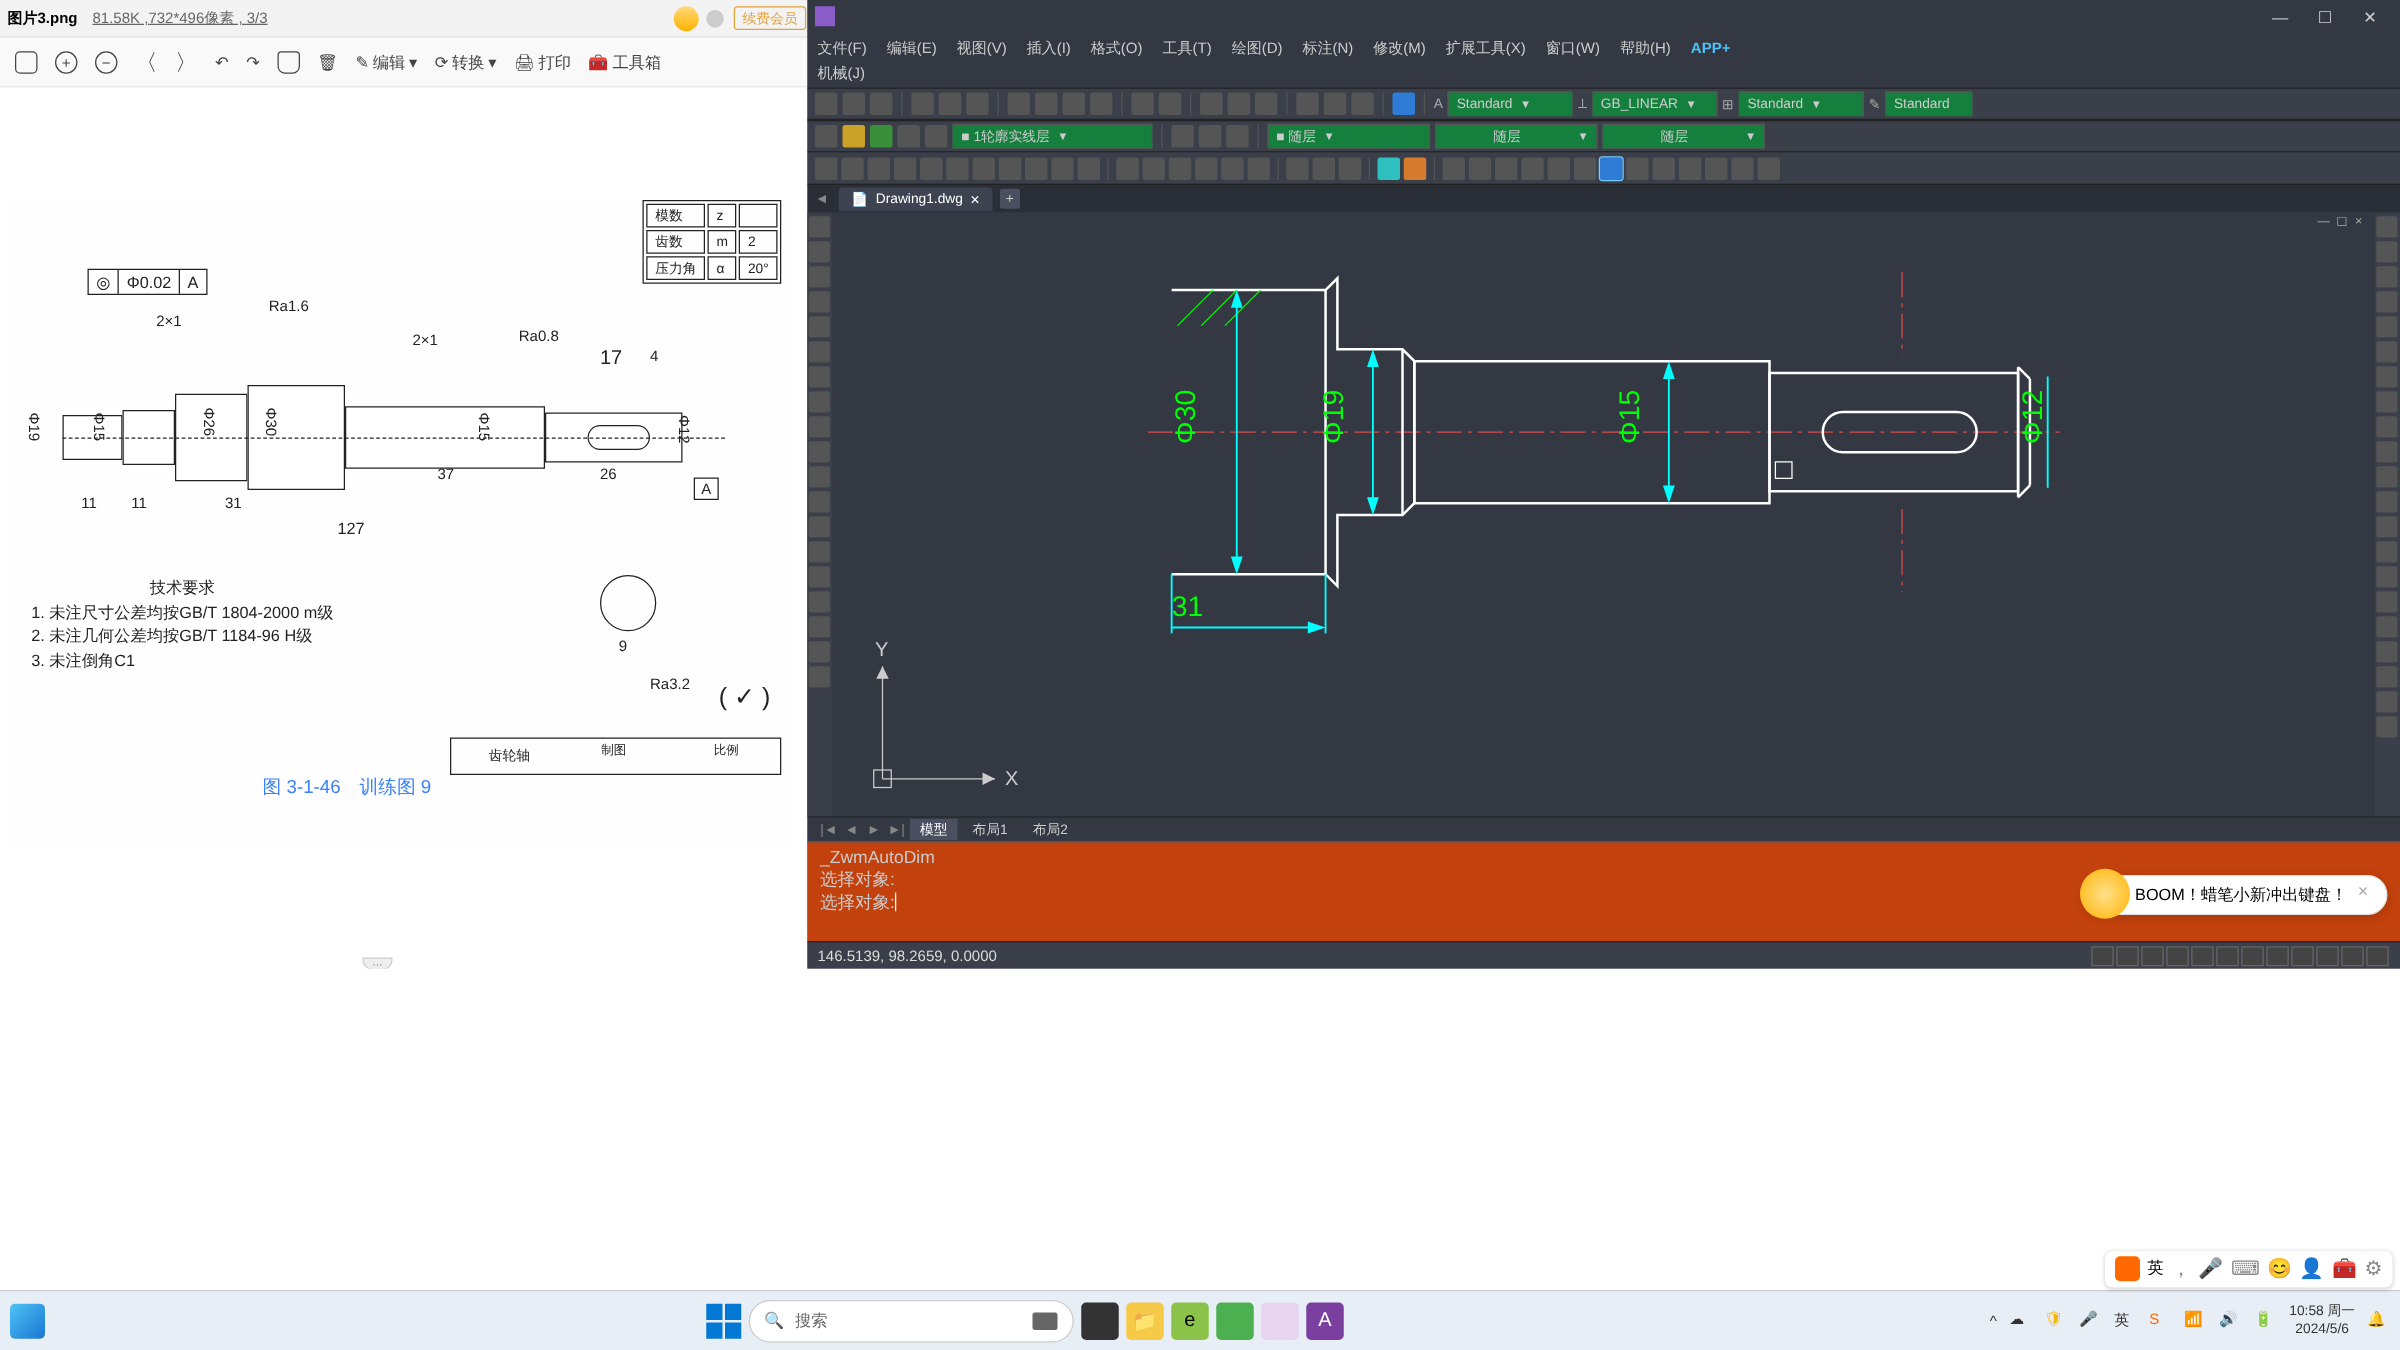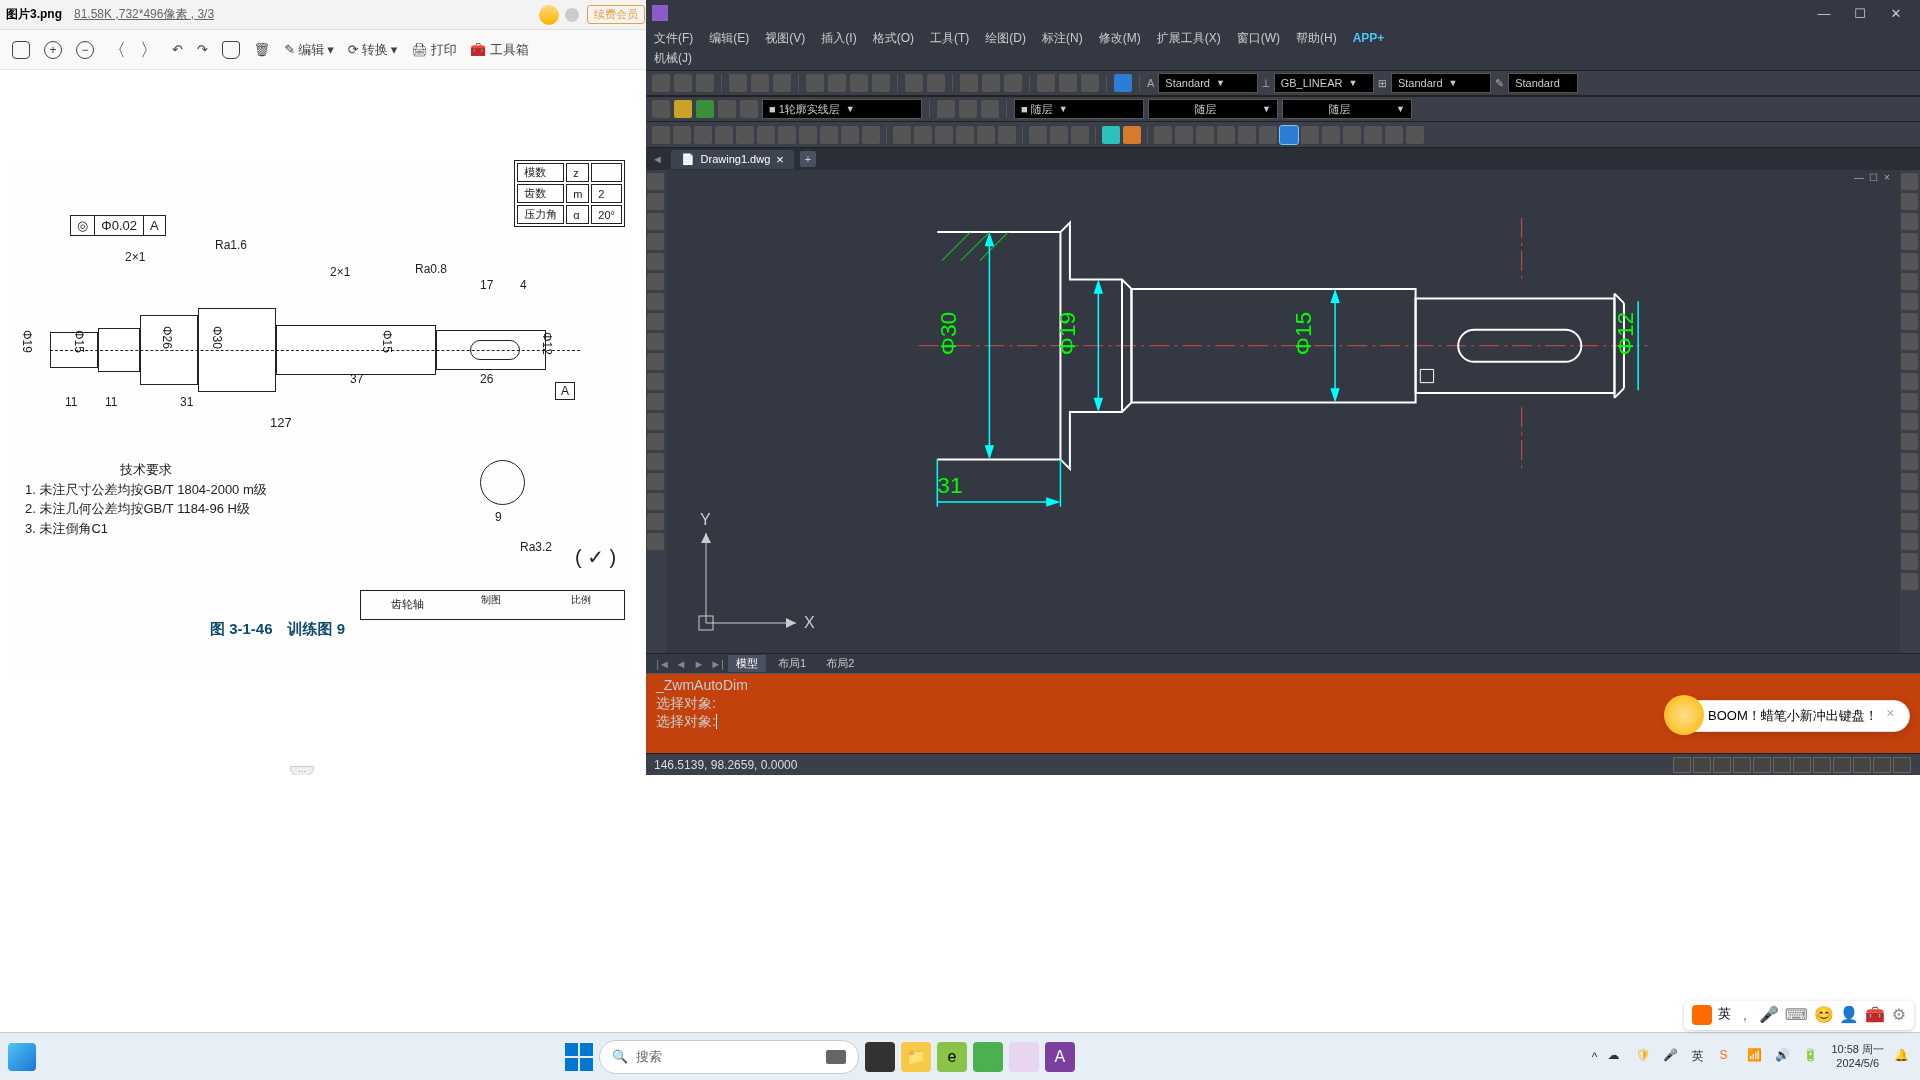--- a/index.html
+++ b/index.html
@@ -20,21 +20,21 @@
 .left-toolbar .tbtn { display: flex; align-items: center; gap: 3px; cursor: pointer; }
 .left-toolbar .icon-sq { width: 18px; height: 18px; border: 1.5px solid #444; border-radius: 4px; }
 .left-toolbar .icon-circ { width: 18px; height: 18px; border: 1.5px solid #444; border-radius: 50%; display:flex;align-items:center;justify-content:center;font-size:12px;}
 .left-toolbar .chev { font-size: 18px; color: #444; }
 
 .left-canvas { position: relative; width: 100%; height: calc(100% - 70px); background: #fff; }
 .drawing-img { position: absolute; left: 10px; top: 90px; width: 620px; height: 520px; background: #fefefe; font-size: 12px; color: #222; }
 .drawing-img .shaft { position: absolute; left: 40px; top: 130px; width: 530px; height: 120px; }
 .drawing-img .shaft .seg { position: absolute; border: 1.5px solid #222; background: #fff; }
 .drawing-img .tech { position:absolute; left:15px; top:300px; font-size:13px; line-height:1.5;}
-.drawing-img .figcap { position:absolute; left:200px; top:460px; color:#0c4a6e; font-weight:bold; font-size:15px; }
+.drawing-img .figcap { position:absolute; left:200px; top:460px; color:#3b82f6; font-weight:normal; font-size:15px; }
 .drawing-img .small-circle { position:absolute; left:470px; top:300px; width:45px; height:45px; border:1.5px solid #222; border-radius:50%;}
 .drawing-img .tol-box { position:absolute; left:60px; top:55px; border:1.5px solid #222; display:flex; font-size:13px;}
 .drawing-img .tol-box span { border-right:1.5px solid #222; padding:2px 6px;}
 .drawing-img .tol-box span:last-child { border-right:none;}
 .drawing-img .table-r { position:absolute; right:5px; top:0; border:1px solid #222; font-size:11px;}
 .drawing-img .table-r td { border:1px solid #222; padding:1px 6px;}
 .drawing-img .titleblock { position:absolute; right:5px; bottom:60px; left:350px; border:1px solid #222; height:30px; font-size:11px;}
 
 
 .right-app { position: absolute; left: 646px; top: 0; right: 0; height: 775px; background: #333842; color: #ccc; }
@@ -49,21 +49,21 @@
 
 .cad-tb1, .cad-tb2 { height: 26px; background: #3a3f4a; border-top:1px solid #222; border-bottom:1px solid #222; display:flex; align-items:center; padding:0 6px; gap:4px; font-size:11px;}
 .cad-tb3 { height: 26px; background: #3a3f4a; border-bottom:1px solid #222; display:flex; align-items:center; padding:0 6px; gap:3px;}
 .tb-btn { width:18px; height:18px; background:#555; border-radius:2px; cursor:pointer;}
 .tb-btn.blue { background:#2e7cd6;}
 .tb-btn.green { background:#3a8f3a;}
 .tb-btn.yellow { background:#c9a227;}
 .tb-btn.orange { background:#d67b2e;}
 .tb-btn.cyan { background:#2ebfbf;}
 .tb-sep { width:1px; height:18px; background:#555; margin:0 3px;}
-.tb-combo { height:20px; background:#000000; border:1px solid #555; color:#ccc; padding:0 6px; display:flex; align-items:center; font-size:11px; cursor:pointer;}
+.tb-combo { height:20px; background:#15803d; border:1px solid #555; color:#ccc; padding:0 6px; display:flex; align-items:center; font-size:11px; cursor:pointer;}
 .tb-combo .arrow { margin-left:6px; font-size:9px;}
 .tb-combo.wide { min-width:130px;}
 .tb-combo.med { min-width:100px;}
 
 .cad-tabs { height:22px; background:#2a2e36; display:flex; align-items:center; padding:0 6px; font-size:11px;}
 .cad-tabs .tab { background:#3d4350; padding:2px 10px; border-radius:3px 3px 0 0; color:#fff; display:flex; align-items:center; gap:6px; font-family:monospace;}
 .cad-tabs .tab .x { cursor:pointer; font-size:13px;}
 .cad-tabs .plus { margin-left:6px; width:16px; height:16px; background:#4a5060; border-radius:2px; display:flex; align-items:center; justify-content:center; cursor:pointer;}
 
 .cad-workspace { position:relative; flex:1; background:#333842; height:calc(100% - 26px - 44px - 26px - 26px - 26px - 22px - 20px - 80px - 22px); }
@@ -186,21 +186,21 @@
         </table>
       <div class="tol-box">
         <span>◎</span>
           <span>Φ0.02</span>
           <span>A</span>
       </div>
       <div style="position:absolute;left:115px;top:90px;font-size:12px">2×1</div>
       <div style="position:absolute;left:205px;top:78px;font-size:12px">Ra1.6</div>
       <div style="position:absolute;left:320px;top:105px;font-size:12px">2×1</div>
       <div style="position:absolute;left:405px;top:102px;font-size:12px">Ra0.8</div>
-      <div style="position:absolute;left:470px;top:118px;font-size:12px">17</div>
+      <div style="position:absolute;left:470px;top:118px;font-size:16px">17</div>
       <div style="position:absolute;left:510px;top:118px;font-size:12px">4</div>
 
       <div class="shaft">
         <div class="seg" style="left:0;top:42px;width:48px;height:36px"></div>
         <div class="seg" style="left:48px;top:38px;width:42px;height:44px"></div>
         <div class="seg" style="left:90px;top:25px;width:58px;height:70px"></div>
         <div class="seg" style="left:148px;top:18px;width:78px;height:84px"></div>
         <div class="seg" style="left:226px;top:35px;width:160px;height:50px"></div>
         <div class="seg" style="left:386px;top:40px;width:110px;height:40px"></div>
         <div style="position:absolute;left:0;top:60px;right:0;height:0;border-top:1px dashed #222"></div>

